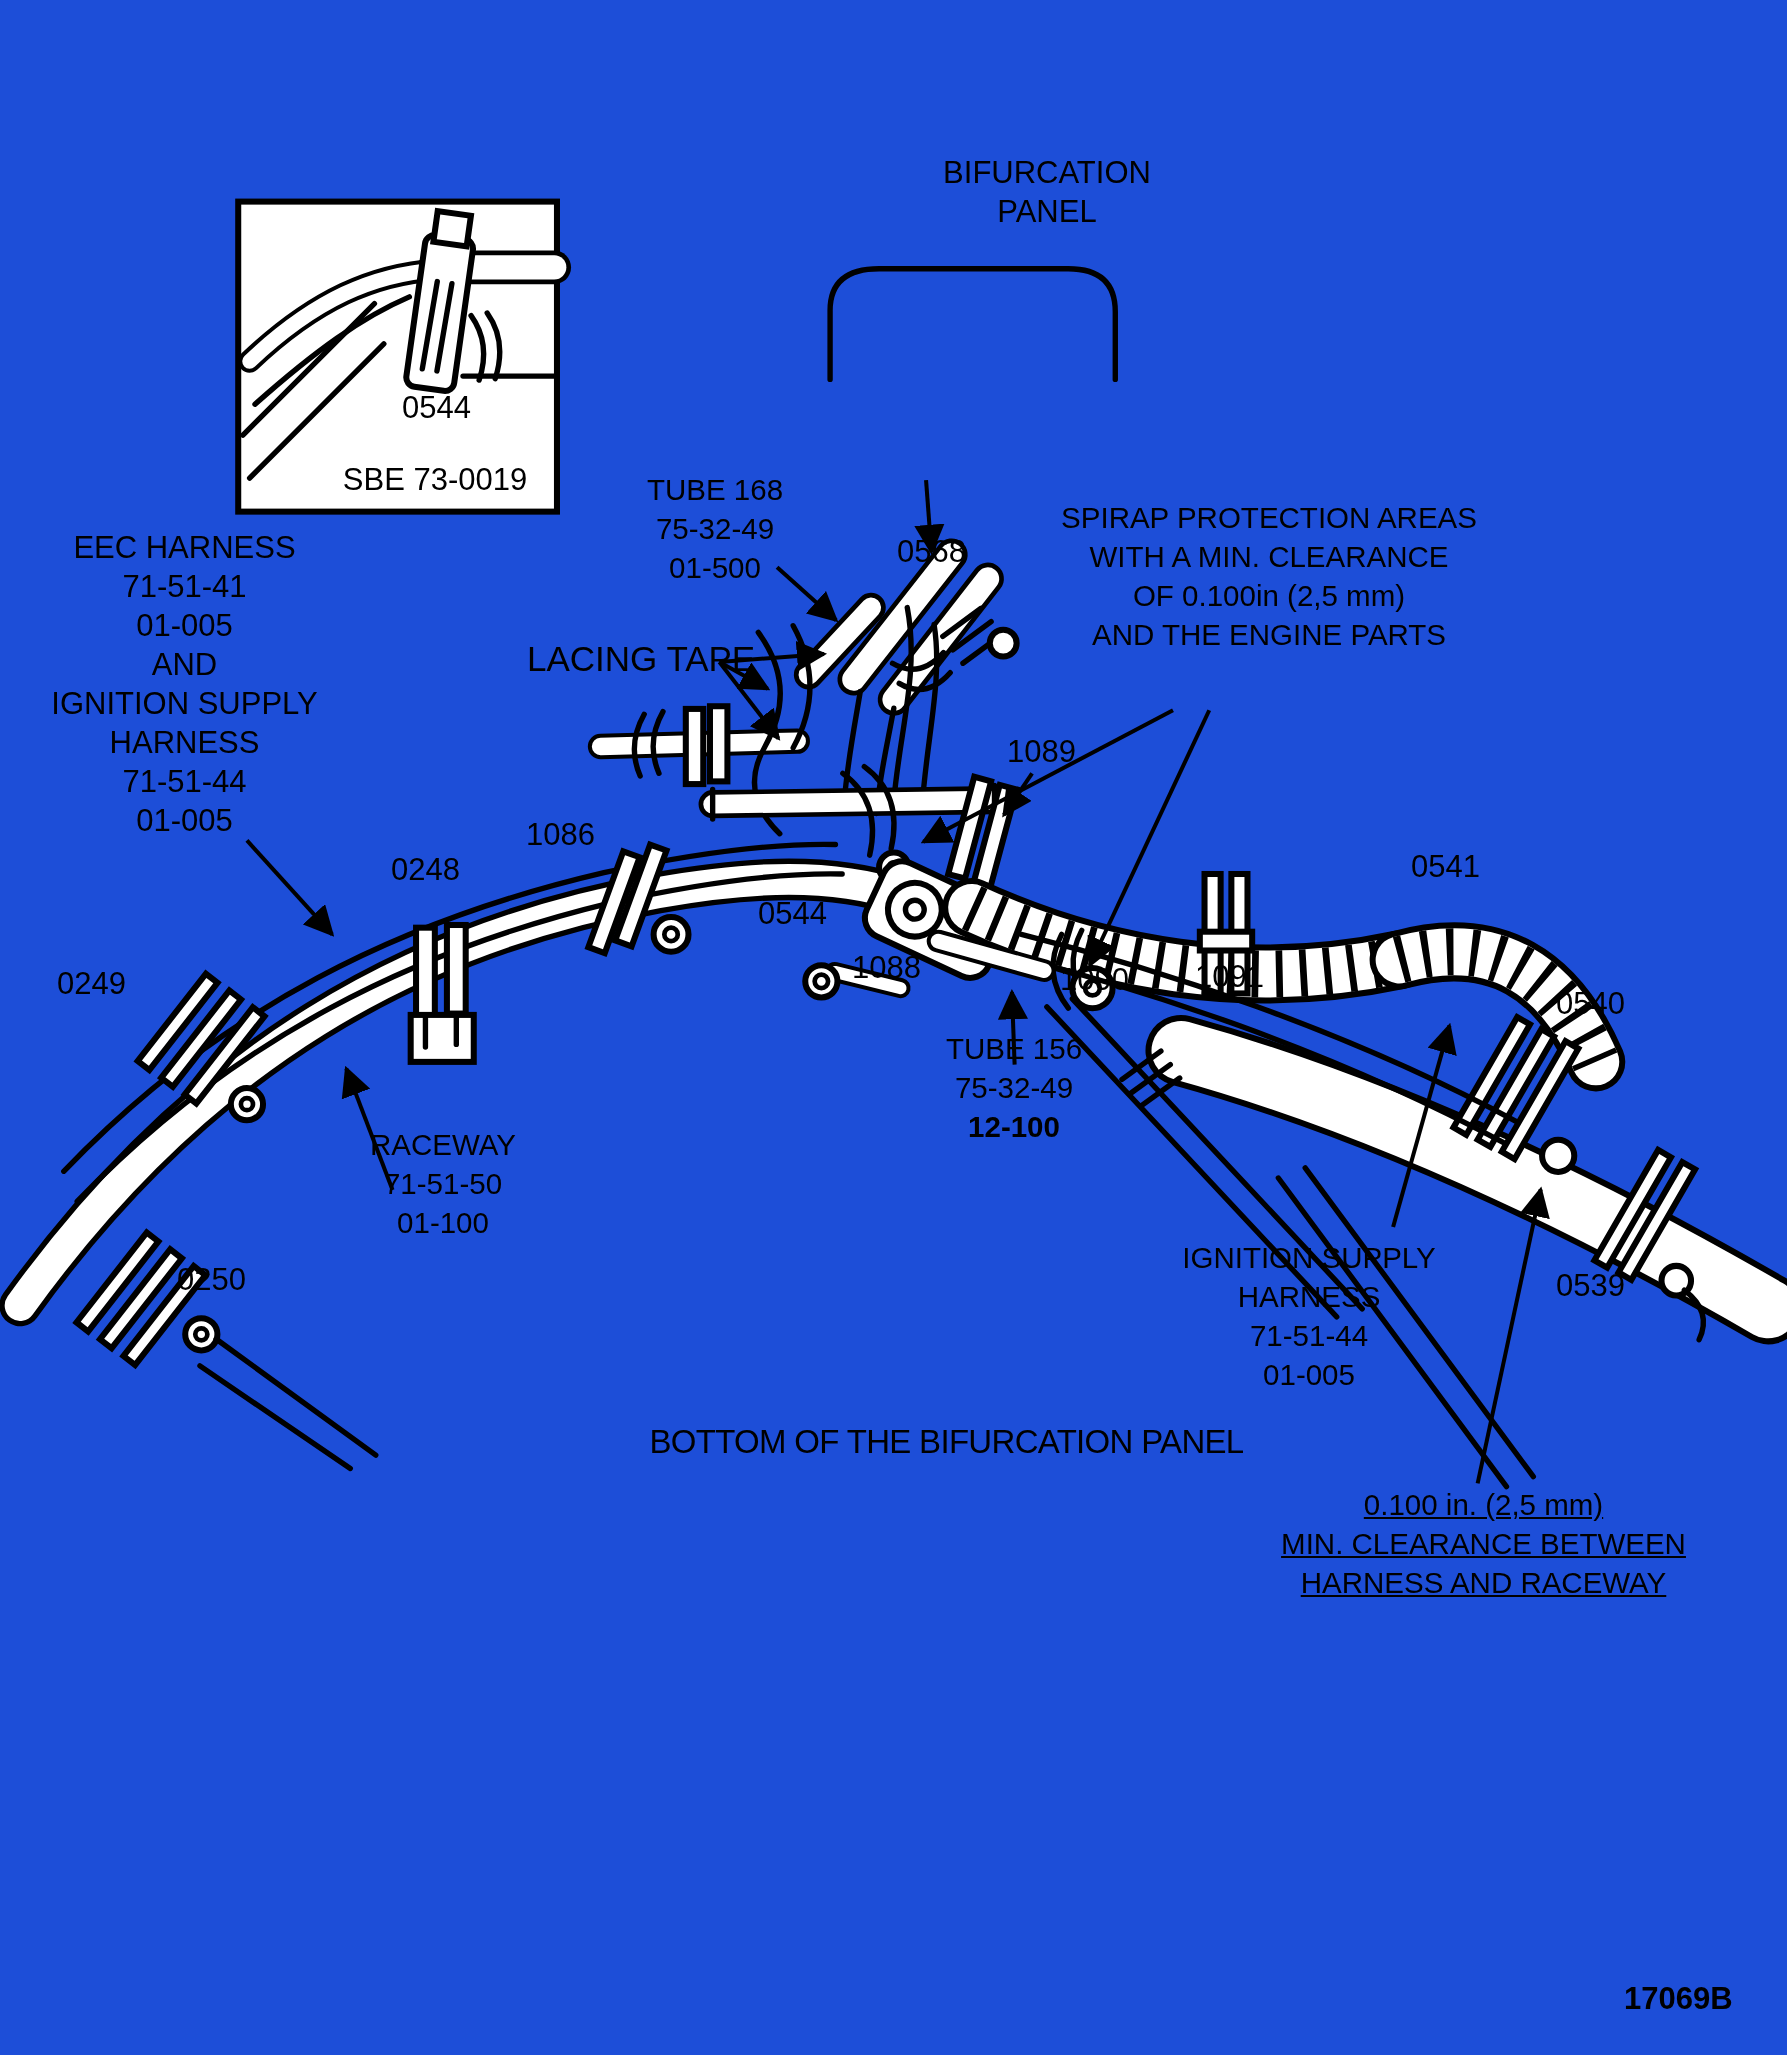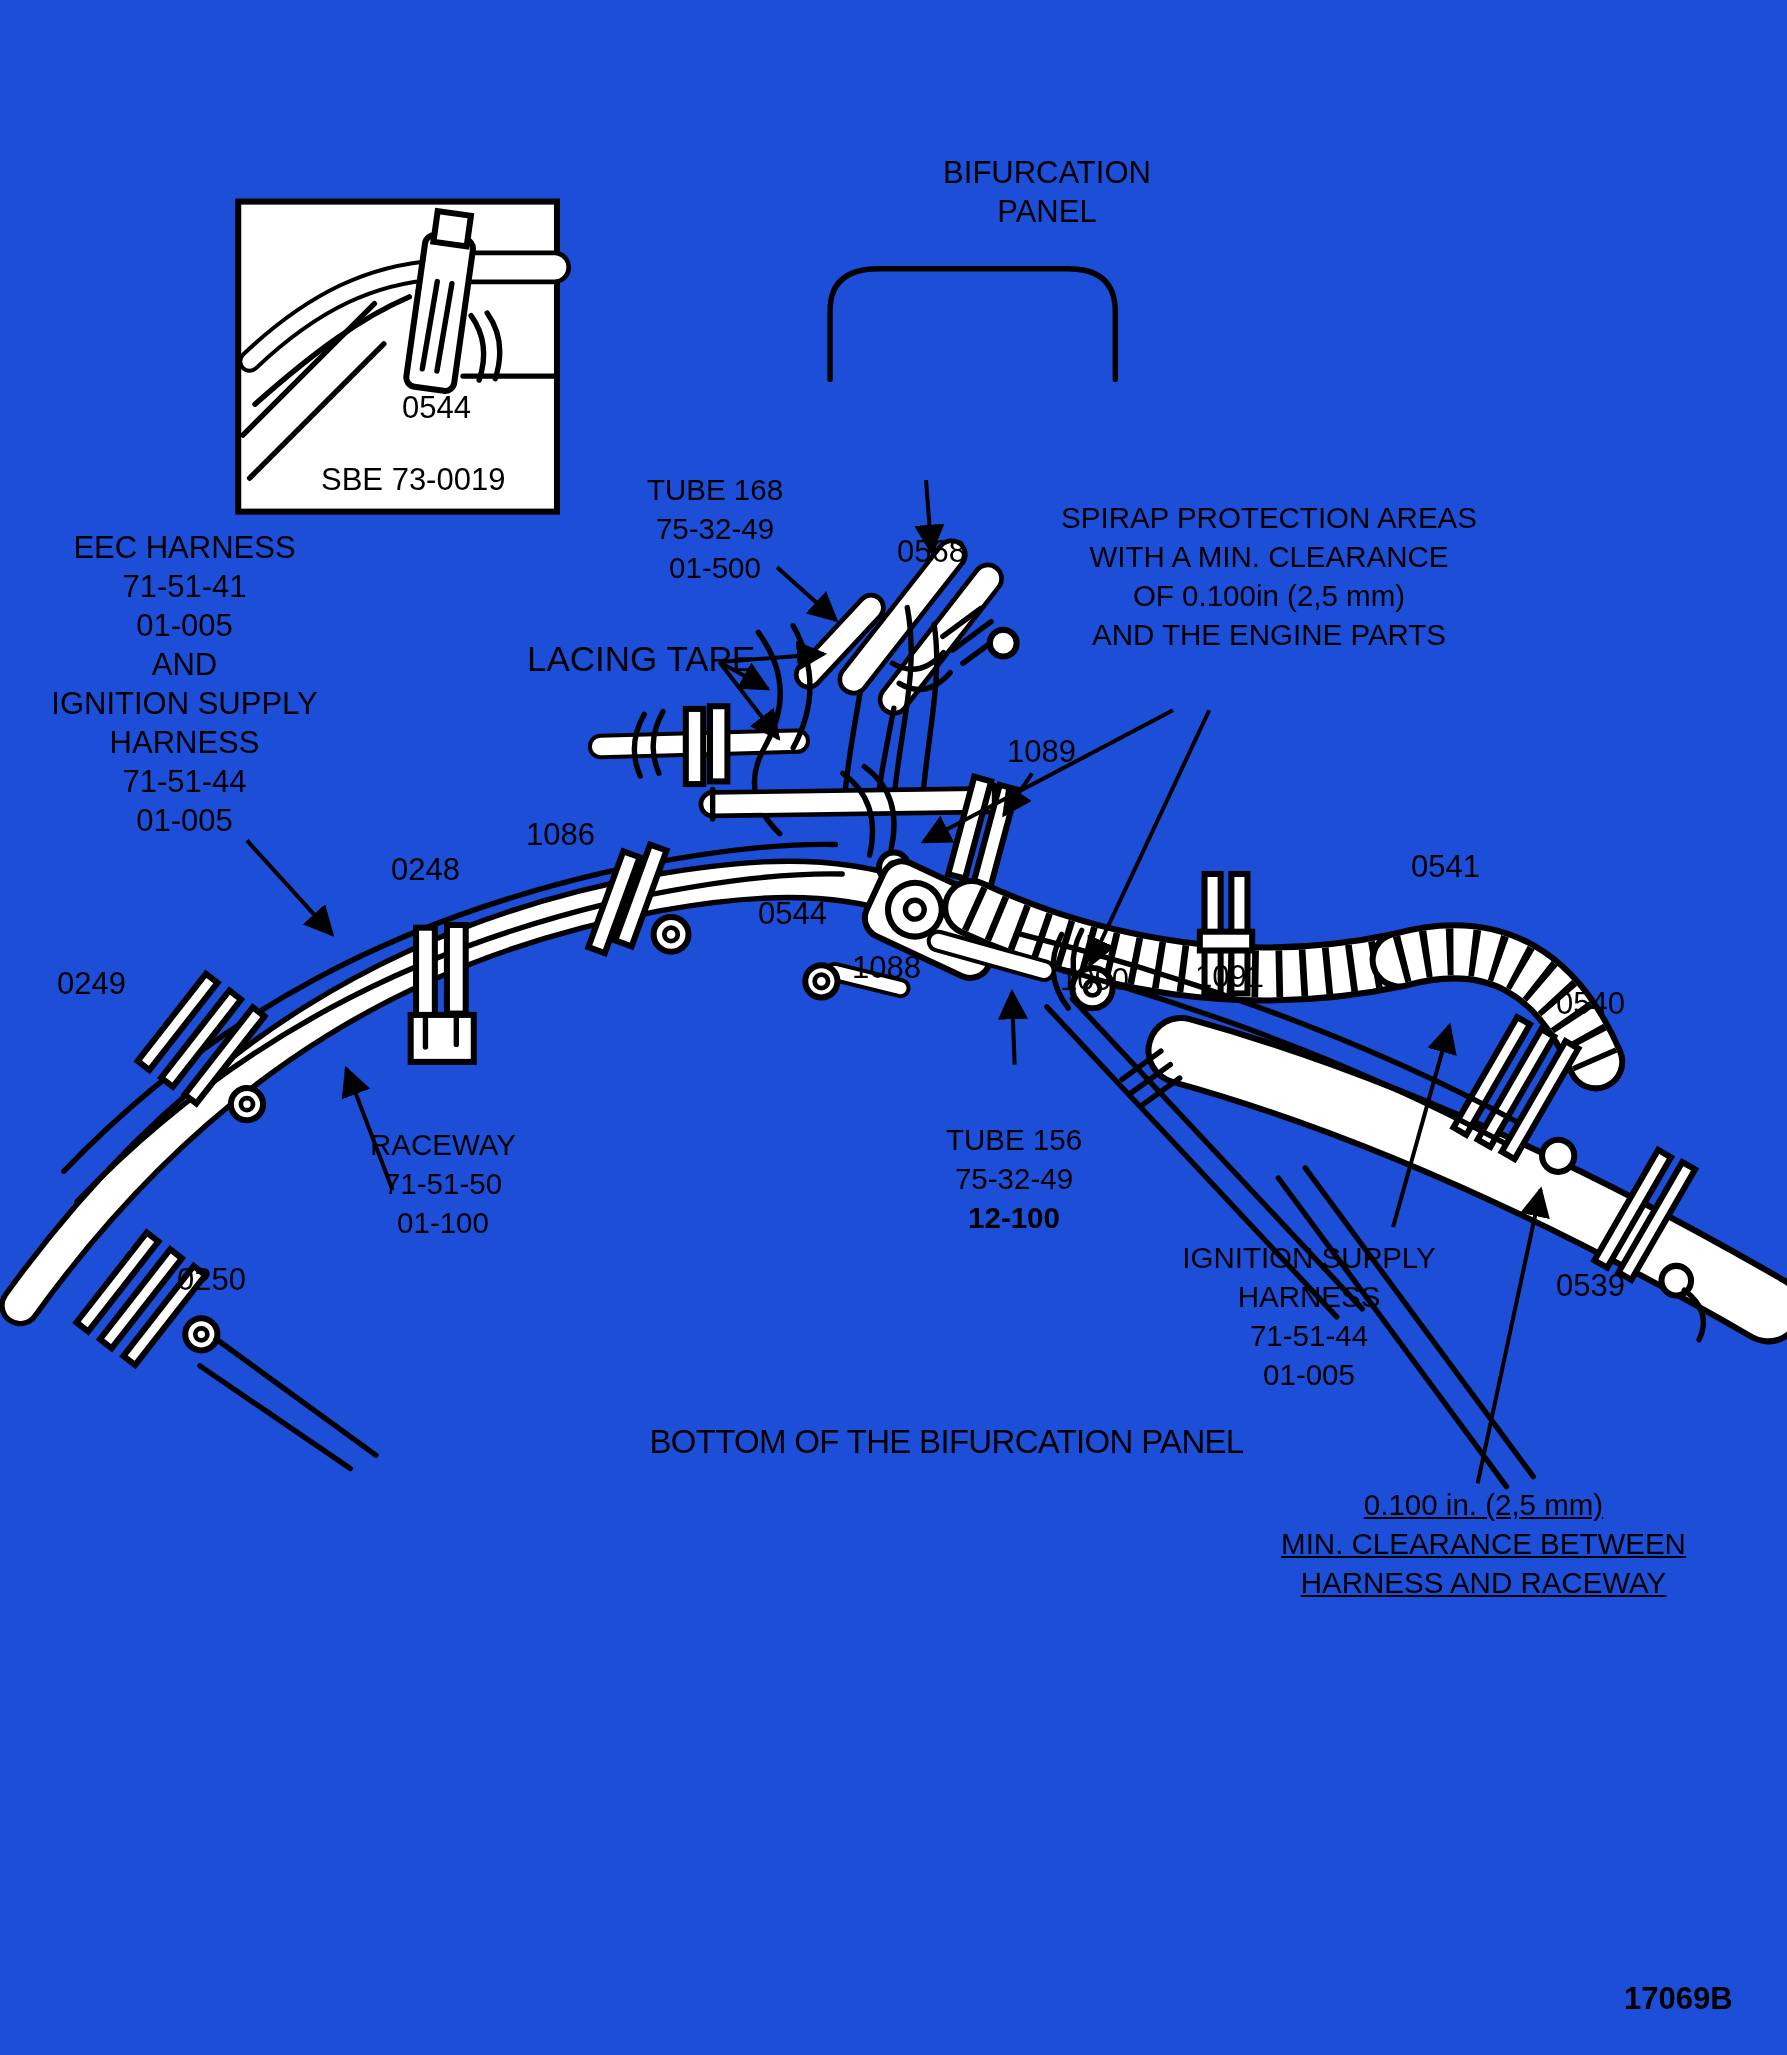--- a/index.html
+++ b/index.html
@@ -235,21 +235,21 @@
       <line class="leader" marker-end="url(#ah)" x1="2202" y1="2210" x2="2296" y2="1772"></line>
     </g>
   </svg>
 
   <div class="blk" style="left:913px;top:153px;width:268px;font-size:31px;">
     <div>BIFURCATION</div>
     <div>PANEL</div>
   </div>
 
   <div class="lbl" style="left:366px;top:388px;width:141px;text-align:center;font-size:31px;">0544</div>
-  <div class="lbl" style="left:321px;top:460px;width:228px;font-size:31px;">SBE 73-0019</div>
+  <div class="lbl" style="left:321px;top:460px;width:228px;text-align:center;font-size:31px;">SBE 73-0019</div>
 
   <div class="blk" style="left:40px;top:528px;width:289px;font-size:31px;">
     <div>EEC HARNESS</div>
     <div>71-51-41</div>
     <div>01-005</div>
     <div>AND</div>
     <div>IGNITION SUPPLY</div>
     <div>HARNESS</div>
     <div>71-51-44</div>
     <div>01-005</div>
@@ -270,21 +270,21 @@
   </div>
 
   <div class="lbl" style="left:527px;top:639px;">LACING TAPE</div>
 
   <div class="blk" style="left:302px;top:1125px;width:282px;">
     <div>RACEWAY</div>
     <div>71-51-50</div>
     <div>01-100</div>
   </div>
 
-  <div class="blk" style="left:873px;top:1120px;width:282px;">
+  <div class="blk" style="left:873px;top:1029px;width:282px;">
     <div>TUBE 156</div>
     <div>75-32-49</div>
     <div class="bold">12-100</div>
   </div>
 
   <div class="blk" style="left:1101px;top:1238px;width:416px;">
     <div>IGNITION SUPPLY</div>
     <div>HARNESS</div>
     <div>71-51-44</div>
     <div>01-005</div>

